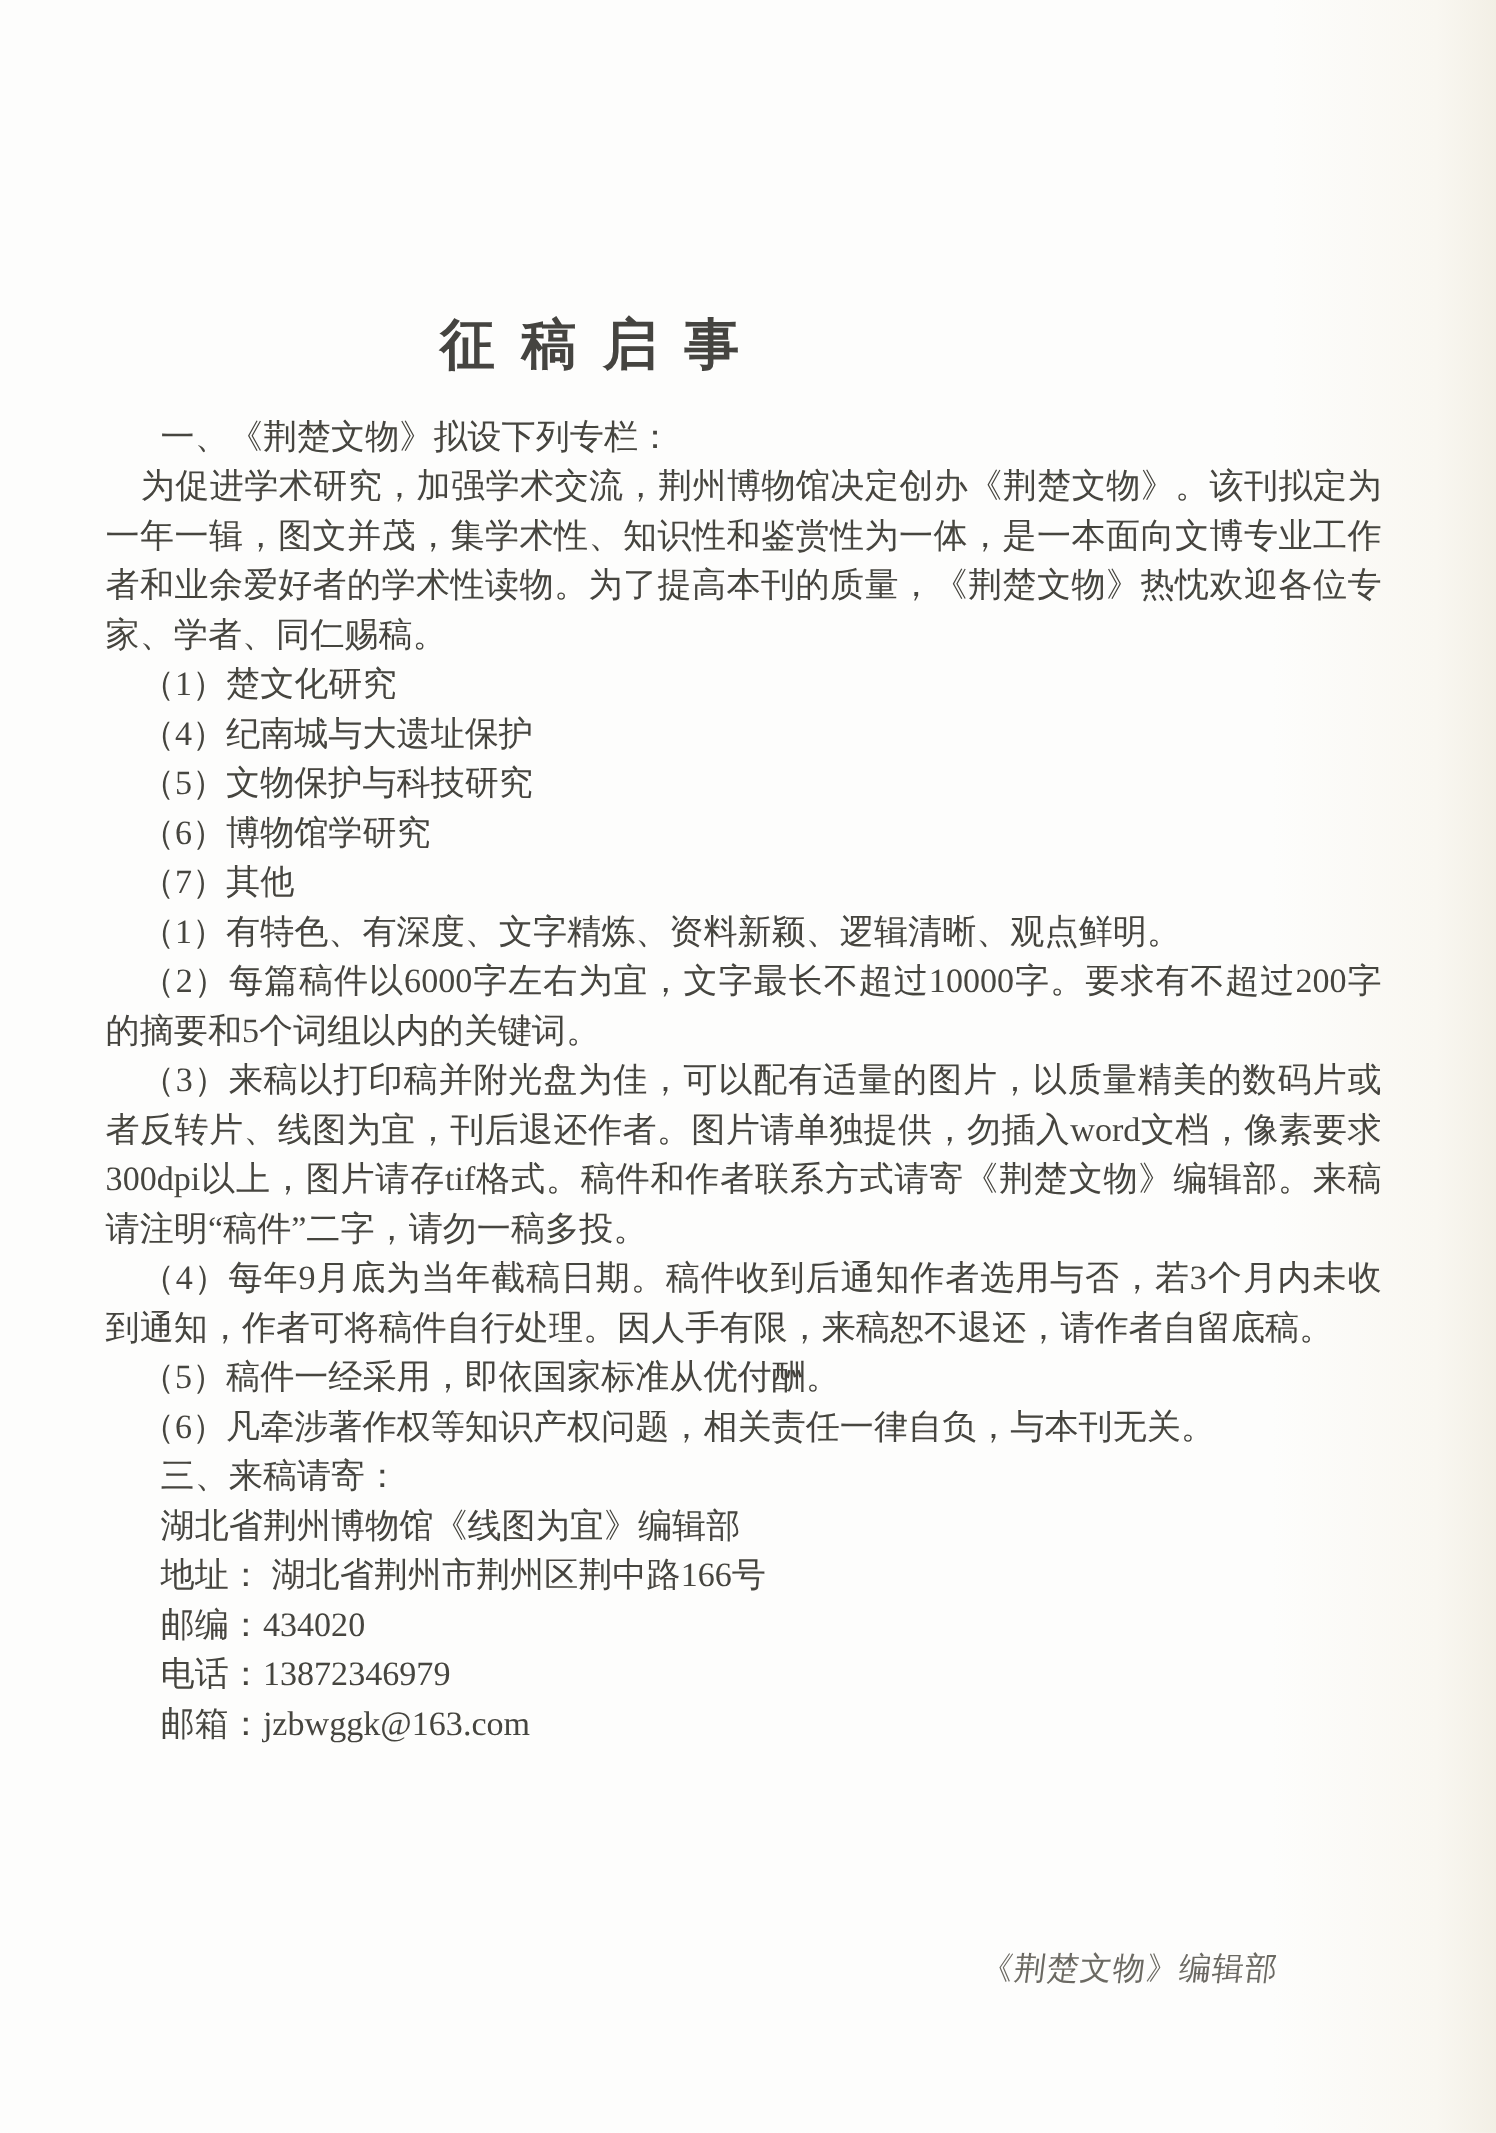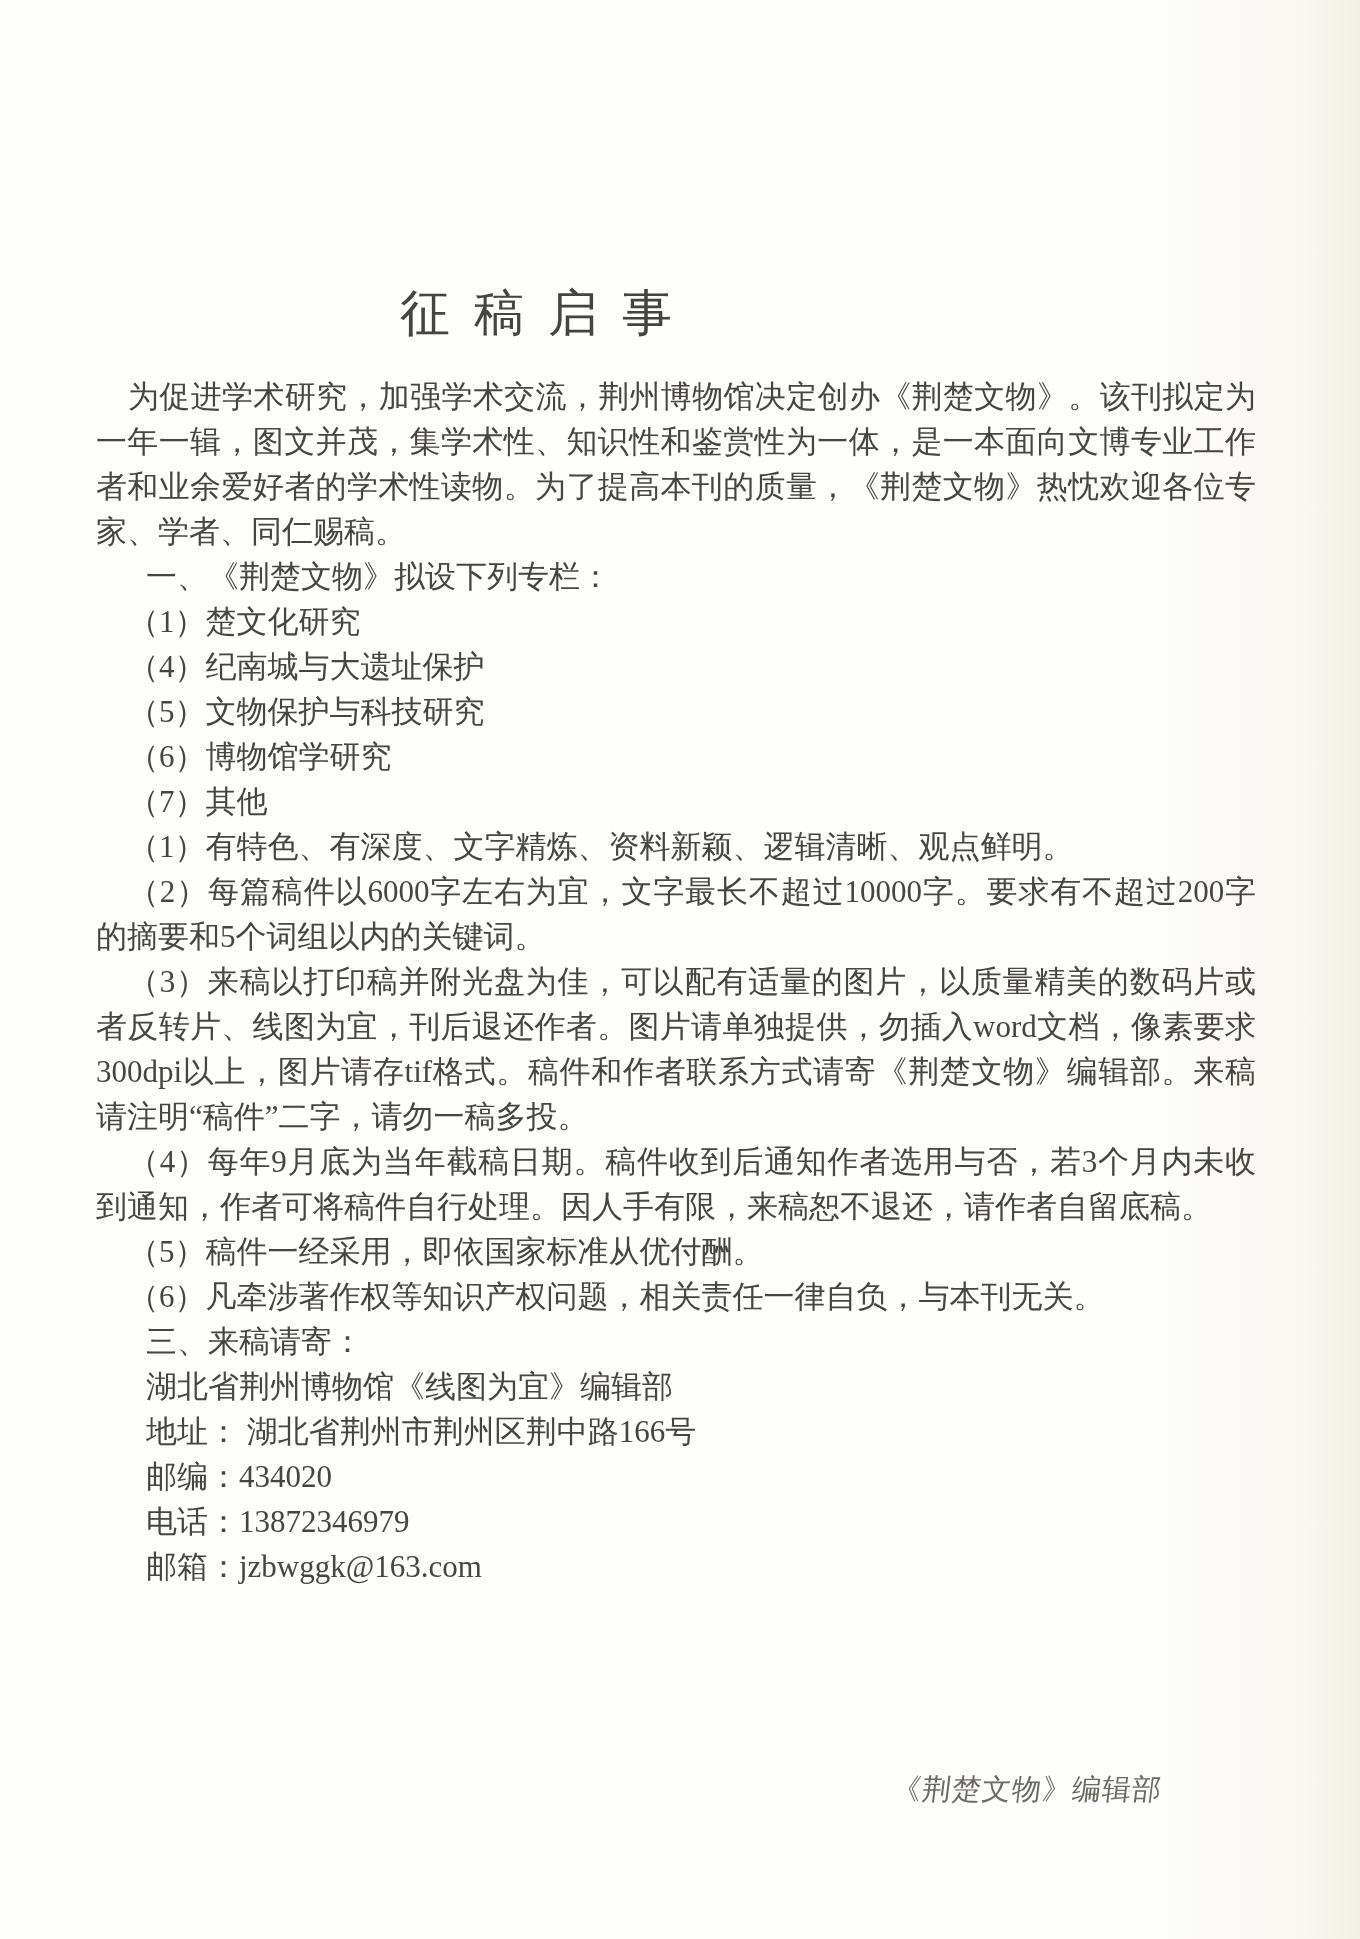--- a/index.html
+++ b/index.html
@@ -11,21 +11,21 @@
   }
   .page {
     position: absolute; left: 0; top: 0;
     width: 1360px; height: 1939px;
     background: linear-gradient(90deg, #fdfdfc 0%, #fdfdfc 85%, #f9f7f1 96%, #f2efe5 100%);
     overflow: hidden;
   }
   .doc-title {
     position: absolute; top: 246px; left: 0; width: 1096px;
     text-align: center;
-    font-size: 50px; font-weight: 400;
+    font-size: 50px; font-weight: 700;
     letter-spacing: 24px;
     color: #454440;
   }
   .doc-body {
     position: absolute; top: 374px; left: 96px; width: 1160px;
     font-size: 31px; line-height: 45px;
     color: #46453f;
     text-align: justify;
   }
   .block { margin: 0; padding: 0; }
@@ -40,22 +40,22 @@
     transform: skewX(-7deg);
   }
 </style>
 </head>
 <body>
 
 <div class="page">
   <h1 class="doc-title">征稿启事</h1>
 
   <div class="doc-body">
+      <p class="block head">一、《荆楚文物》拟设下列专栏：</p>
       <p class="block para">为促进学术研究，加强学术交流，荆州博物馆决定创办《荆楚文物》。该刊拟定为一年一辑，图文并茂，集学术性、知识性和鉴赏性为一体，是一本面向文博专业工作者和业余爱好者的学术性读物。为了提高本刊的质量，《荆楚文物》热忱欢迎各位专家、学者、同仁赐稿。</p>
-      <p class="block head">一、《荆楚文物》拟设下列专栏：</p>
       <p class="block item">（1）楚文化研究</p>
       <p class="block item">（4）纪南城与大遗址保护</p>
       <p class="block item">（5）文物保护与科技研究</p>
       <p class="block item">（6）博物馆学研究</p>
       <p class="block item">（7）其他</p>
       <p class="block item">（1）有特色、有深度、文字精炼、资料新颖、逻辑清晰、观点鲜明。</p>
       <p class="block item">（2）每篇稿件以6000字左右为宜，文字最长不超过10000字。要求有不超过200字的摘要和5个词组以内的关键词。</p>
       <p class="block item">（3）来稿以打印稿并附光盘为佳，可以配有适量的图片，以质量精美的数码片或者反转片、线图为宜，刊后退还作者。图片请单独提供，勿插入word文档，像素要求300dpi以上，图片请存tif格式。稿件和作者联系方式请寄《荆楚文物》编辑部。来稿请注明“稿件”二字，请勿一稿多投。</p>
       <p class="block item">（4）每年9月底为当年截稿日期。稿件收到后通知作者选用与否，若3个月内未收到通知，作者可将稿件自行处理。因人手有限，来稿恕不退还，请作者自留底稿。</p>
       <p class="block item">（5）稿件一经采用，即依国家标准从优付酬。</p>

